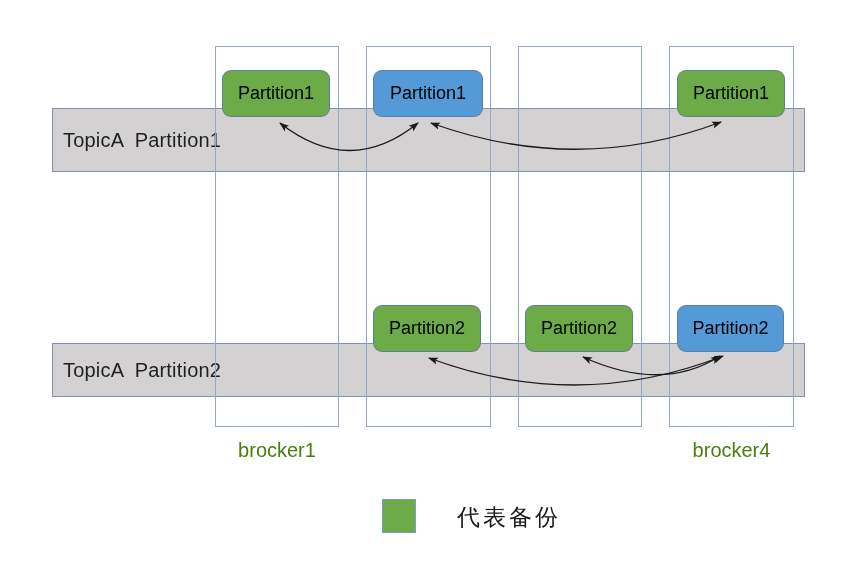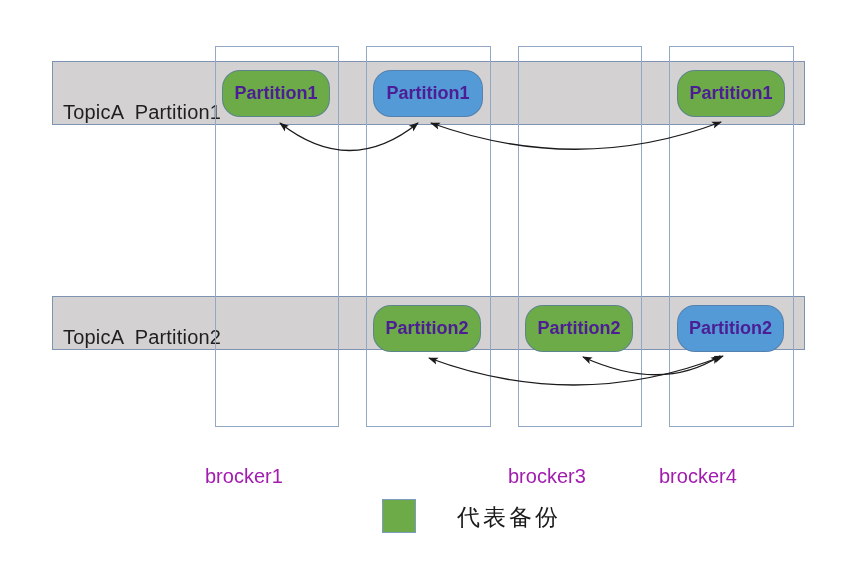--- a/index.html
+++ b/index.html
@@ -13,48 +13,48 @@
     border:1.5px solid #92a8c5;background:transparent;box-sizing:border-box;
   }
   .col1{left:215px;width:124px;}
   .col2{left:366px;width:125px;}
   .col3{left:518px;width:124px;}
   .col4{left:669px;width:125px;}
   
   .topic-band{
     position:absolute;left:52px;width:753px;
     background:#d3d1d1;border:1.5px solid #7e93b1;box-sizing:border-box;
-    display:flex;align-items:flex-end;z-index:0;
+    display:flex;align-items:center;z-index:0;margin-top:47px;
   }
   .band1{top:61px;height:64px;}
   .band2{top:296px;height:54px;}
   .band-label{
     padding-left:10px;font-size:20px;color:#1f1f1f;white-space:pre;letter-spacing:.2px;
   }
   
   .broker-col{z-index:1;}
   
   .pbox{
-    position:absolute;height:47px;border-radius:18px;
+    position:absolute;height:47px;border-radius:9px;
     border:1.5px solid rgba(85,120,160,.75);box-sizing:border-box;
     display:flex;align-items:center;justify-content:center;
-    color:#4c1d95;font-size:18px;font-weight:700;z-index:2;
+    color:#000000;font-size:18px;font-weight:400;z-index:2;
   }
   .p1b1{left:222px;top:70px;width:108px;}
   .p1b2{left:373px;top:70px;width:110px;}
   .p1b4{left:677px;top:70px;width:108px;}
   .p2b2{left:373px;top:305px;width:108px;}
   .p2b3{left:525px;top:305px;width:108px;}
   .p2b4{left:677px;top:305px;width:107px;}
   
   .arrows{position:absolute;left:0;top:0;z-index:3;pointer-events:none;}
   
   .broker-label{
-    position:absolute;top:465px;height:24px;
-    font-size:20px;color:#a21caf;
+    position:absolute;top:439px;height:24px;text-align:center;
+    font-size:20px;color:#4d7c0f;
   }
   .bl1{left:205px;width:144px;}
   .bl2{left:356px;width:145px;}
   .bl3{left:508px;width:144px;}
   .bl4{left:659px;width:145px;}
   
   .legend-swatch{
     position:absolute;left:382px;top:499px;width:34px;height:34px;
     border:1.5px solid #7e9cc0;box-sizing:border-box;
   }
@@ -94,19 +94,18 @@
         <path d="M0,0.4 L10,4 L0,7.6 L2.2,4 Z" fill="#1a1a1a"></path>
       </marker>
     </defs>
     <path d="M 280 123 Q 350 178 418 123" fill="none" stroke="#1a1a1a" stroke-width="1.3" marker-start="url(#ah)" marker-end="url(#ah)"></path>
     <path d="M 431 123 Q 578 176 721 122" fill="none" stroke="#1a1a1a" stroke-width="1.3" marker-start="url(#ah)" marker-end="url(#ah)"></path>
     <path d="M 429 358 Q 577 413 723 356" fill="none" stroke="#1a1a1a" stroke-width="1.3" marker-start="url(#ah)" marker-end="url(#ah)"></path>
     <path d="M 583 357 Q 662 393 720 356" fill="none" stroke="#1a1a1a" stroke-width="1.3" marker-start="url(#ah)" marker-end="url(#ah)"></path>
   </svg>
 
   <div class="broker-label bl1">brocker1</div>
-  <div class="broker-label bl3">brocker3</div>
   <div class="broker-label bl4">brocker4</div>
 
   <div class="legend-swatch" style="background: rgb(108, 171, 71);"></div>
   <div class="legend-label">代表备份</div>
 
 </div>
 
 </body></html>

